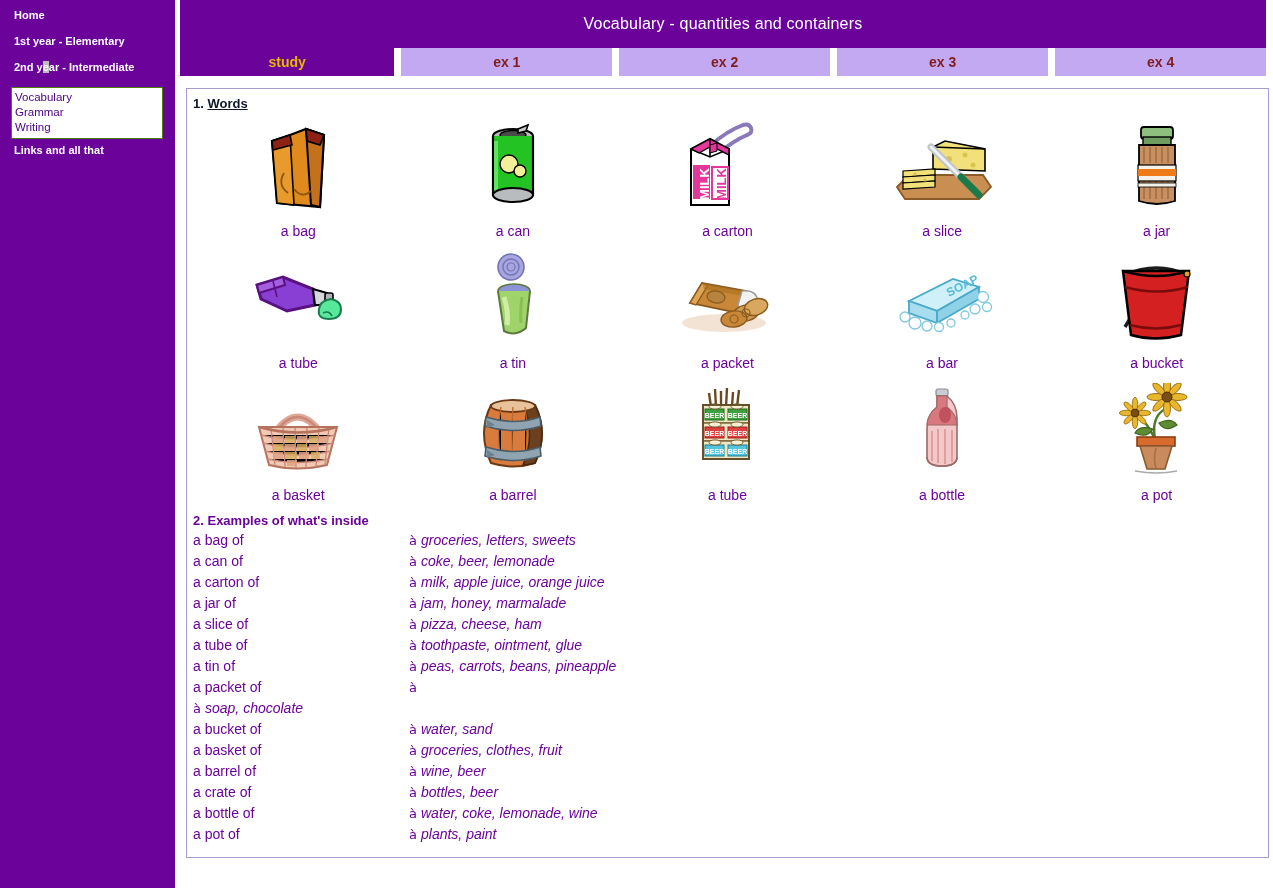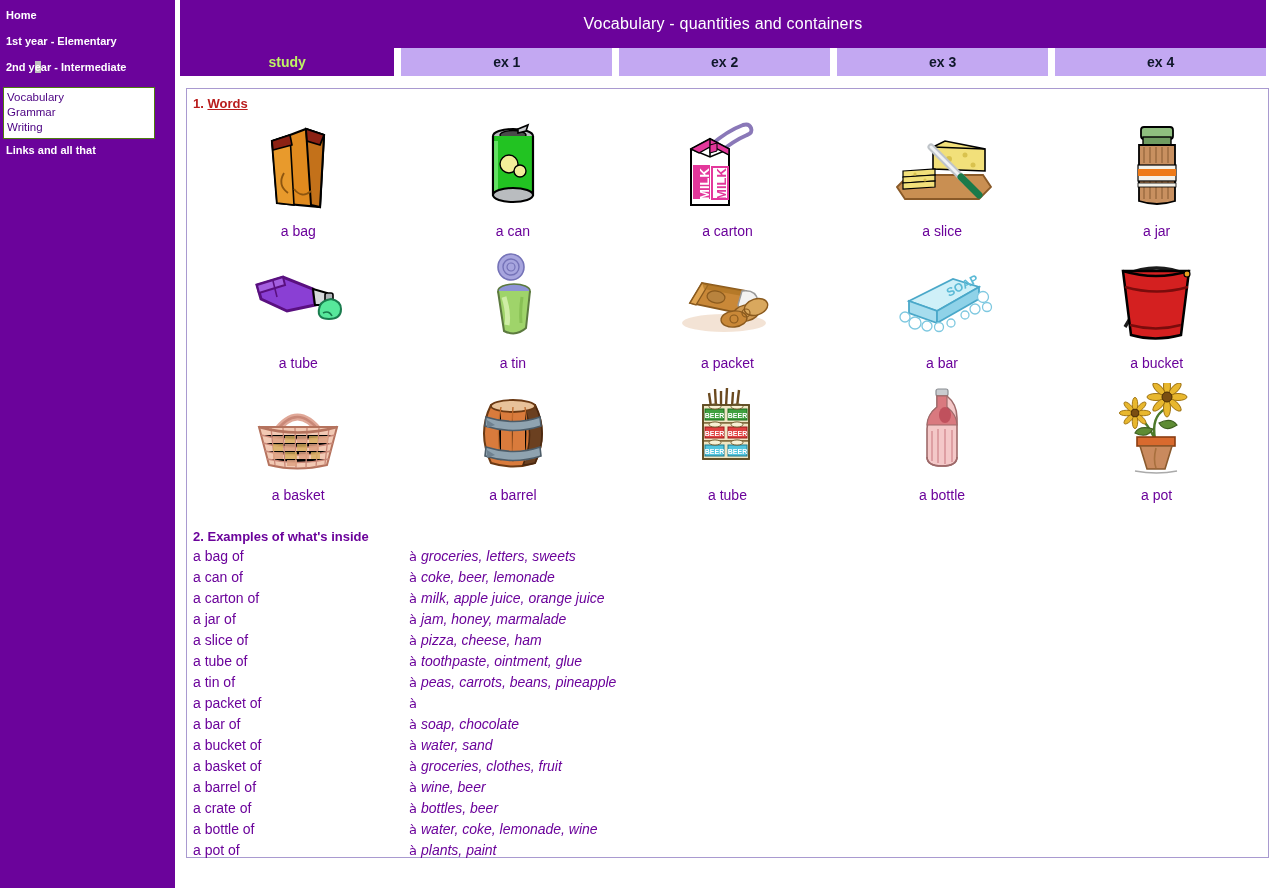--- a/index.html
+++ b/index.html
@@ -17,21 +17,21 @@
     height: 888px;
     background: #ffffff;
   }
 
   
   #sidebar {
     position: absolute;
     left: 0; top: 0;
     width: 175px; height: 888px;
     background: #6b039b;
-    padding: 9px 0 0 0;
+    padding: 9px 0 0 8px;
   }
   .side-link {
     display: block;
     color: #ffffff;
     font-size: 11px;
     font-weight: bold;
     line-height: 13px;
     padding: 0 0 0 6px;
     margin-bottom: 13px;
     text-decoration: none;
@@ -90,43 +90,43 @@
     display: flex;
     align-items: center;
     justify-content: center;
     font-size: 14px;
     font-weight: bold;
     cursor: pointer;
     text-decoration: none;
   }
   .tab.active {
     background: #6b039b;
-    color: #bef264;
+    color: #eab308;
     width: 220px;
   }
   .tab.idle {
     background: #c3a8f2;
-    color: #0f172a;
+    color: #7f1d1d;
     width: 216.5px;
     margin-left: 7px;
   }
 
   
   #panel {
     position: absolute;
     left: 6px; top: 88px;
     width: 1083px;
     height: 770px;
     background: #ffffff;
     border: 1px solid #a99ad0;
   }
   .sec-head {
     font-size: 13px;
     font-weight: bold;
-    color: #b91c1c;
+    color: #0f172a;
     padding: 7px 0 0 6px;
     letter-spacing: 0px;
   }
   .sec-head .u { text-decoration: underline; }
 
   
   #grid {
     margin-top: 6px;
     padding: 0 4px;
   }
@@ -153,21 +153,20 @@
     line-height: 16px;
     margin-top: 10px;
   }
 
   
   #ex-head {
     font-size: 13px;
     font-weight: bold;
     color: #6b039b;
     padding: 0 0 0 6px;
-    margin-top: 16px;
   }
   #ex-list {
     padding: 2px 0 0 6px;
   }
   .ex-row {
     display: flex;
     font-size: 14px;
     color: #6b039b;
     line-height: 21px;
     height: 21px;
@@ -623,21 +622,20 @@
         <div class="ex-row">
             <span class="ex-left">a tin of</span>
             <span class="ex-arrow">à</span>
             <span class="ex-right">peas, carrots, beans, pineapple</span>
           </div>
         <div class="ex-row">
             <span class="ex-left">a packet of</span>
             <span class="ex-arrow">à</span>
           </div>
         <div class="ex-row">
-            <span class="ex-left">a bar of</span>
             <span class="ex-arrow">à</span>
             <span class="ex-right">soap, chocolate</span>
           </div>
         <div class="ex-row">
             <span class="ex-left">a bucket of</span>
             <span class="ex-arrow">à</span>
             <span class="ex-right">water, sand</span>
           </div>
         <div class="ex-row">
             <span class="ex-left">a basket of</span>

